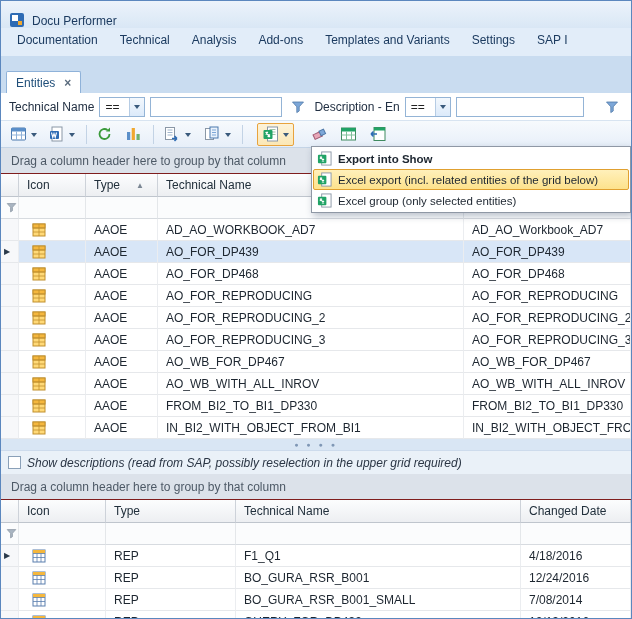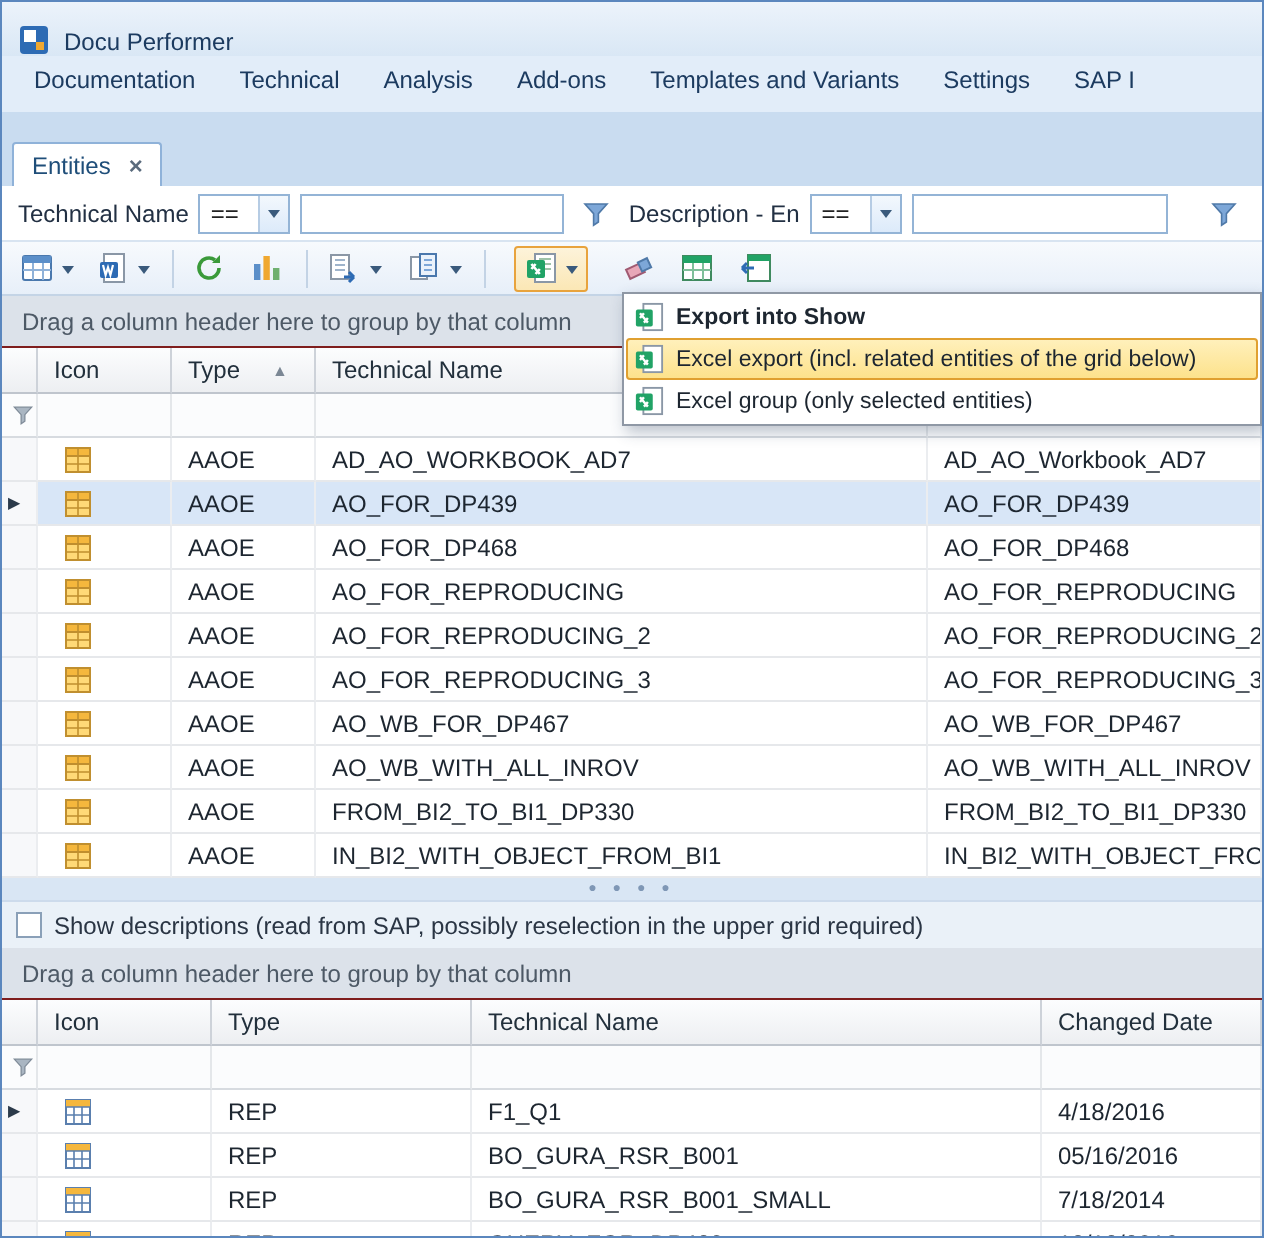--- a/index.html
+++ b/index.html
@@ -79,21 +79,21 @@
   .iconcell { padding-left:13px; }
   .grid-row.selected .cell:not(.selcell) { background:#d8e6f7; }
   
   .splitter {
     height:11px; background:#d9e6f4; display:flex; align-items:center; justify-content:center;
     color:#7f97b5; font-size:7px; letter-spacing:3px; cursor:row-resize;
   }
   
   .checkrow {
     height:24px; background:#eaf1f8; display:flex; align-items:center; gap:6px; padding-left:7px;
-    border-top:1px solid #cddbec; color:#2a3544;
+    border-top:1px solid #cddbec; color:#2a3544;font-style:italic;
   }
   .checkbox { width:13px; height:13px; background:#fff; border:1px solid #8aa0b8; cursor:pointer; }
   
   .dropdown-menu {
     position:absolute; left:310px; top:145px; width:320px; z-index:10;
     background:#fff; border:1px solid #8f98a5; box-shadow:2px 3px 7px rgba(40,60,90,.3); padding:1px;
   }
   .dmi {
     height:21px; display:flex; align-items:center; gap:6px; padding:0 6px 0 3px;
     font-size:11.5px; white-space:nowrap; overflow:hidden; border:1px solid transparent; cursor:pointer;
@@ -462,34 +462,34 @@
         <div class="cell selcell"></div>
         <div class="cell iconcell">
           <svg width="14" height="14" viewBox="0 0 14 14">
             <rect x="1" y="1" width="12" height="12" fill="#fff" stroke="#5a7fae"></rect>
             <rect x="1" y="1" width="12" height="3.5" fill="#f5b73d"></rect>
             <path d="M1 4.5 H13 M1 8.5 H13 M5 4.5 V13 M9 4.5 V13" stroke="#5a7fae" stroke-width="0.8" fill="none"></path>
           </svg>
         </div>
         <div class="cell">REP</div>
         <div class="cell">BO_GURA_RSR_B001</div>
-        <div class="cell">05/16/2016</div>
+        <div class="cell">12/24/2016</div>
       </div>
       <div class="grid-row bot-cols">
         <div class="cell selcell"></div>
         <div class="cell iconcell">
           <svg width="14" height="14" viewBox="0 0 14 14">
             <rect x="1" y="1" width="12" height="12" fill="#fff" stroke="#5a7fae"></rect>
             <rect x="1" y="1" width="12" height="3.5" fill="#f5b73d"></rect>
             <path d="M1 4.5 H13 M1 8.5 H13 M5 4.5 V13 M9 4.5 V13" stroke="#5a7fae" stroke-width="0.8" fill="none"></path>
           </svg>
         </div>
         <div class="cell">REP</div>
         <div class="cell">BO_GURA_RSR_B001_SMALL</div>
-        <div class="cell">7/18/2014</div>
+        <div class="cell">7/08/2014</div>
       </div>
       <div class="grid-row bot-cols">
         <div class="cell selcell"></div>
         <div class="cell iconcell">
           <svg width="14" height="14" viewBox="0 0 14 14">
             <rect x="1" y="1" width="12" height="12" fill="#fff" stroke="#5a7fae"></rect>
             <rect x="1" y="1" width="12" height="3.5" fill="#f5b73d"></rect>
             <path d="M1 4.5 H13 M1 8.5 H13 M5 4.5 V13 M9 4.5 V13" stroke="#5a7fae" stroke-width="0.8" fill="none"></path>
           </svg>
         </div>

